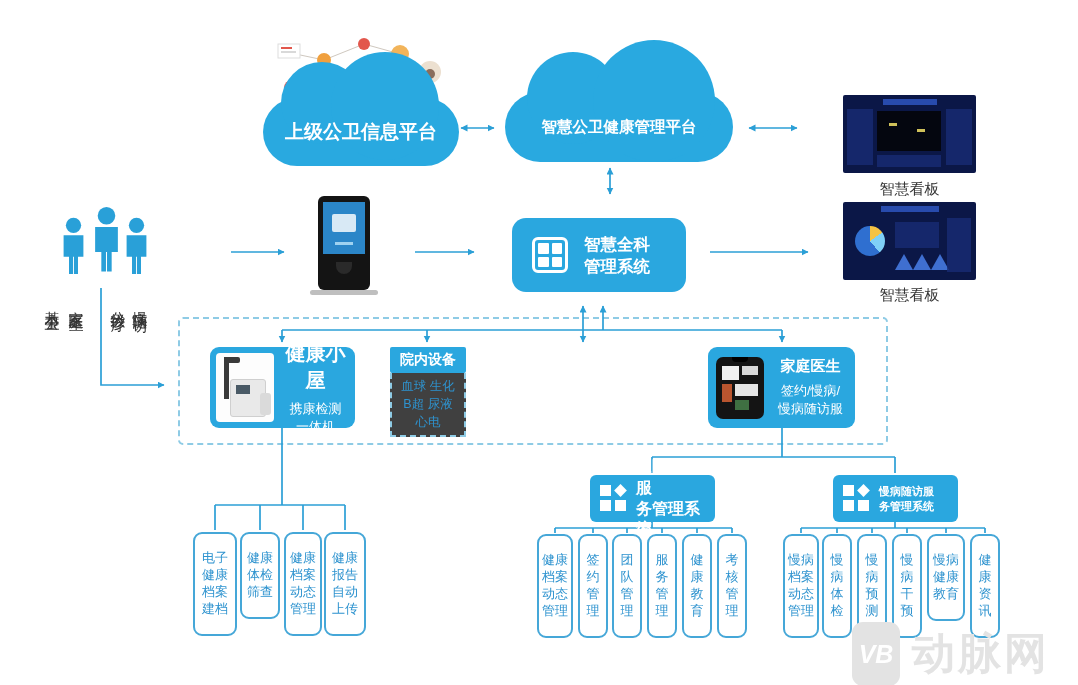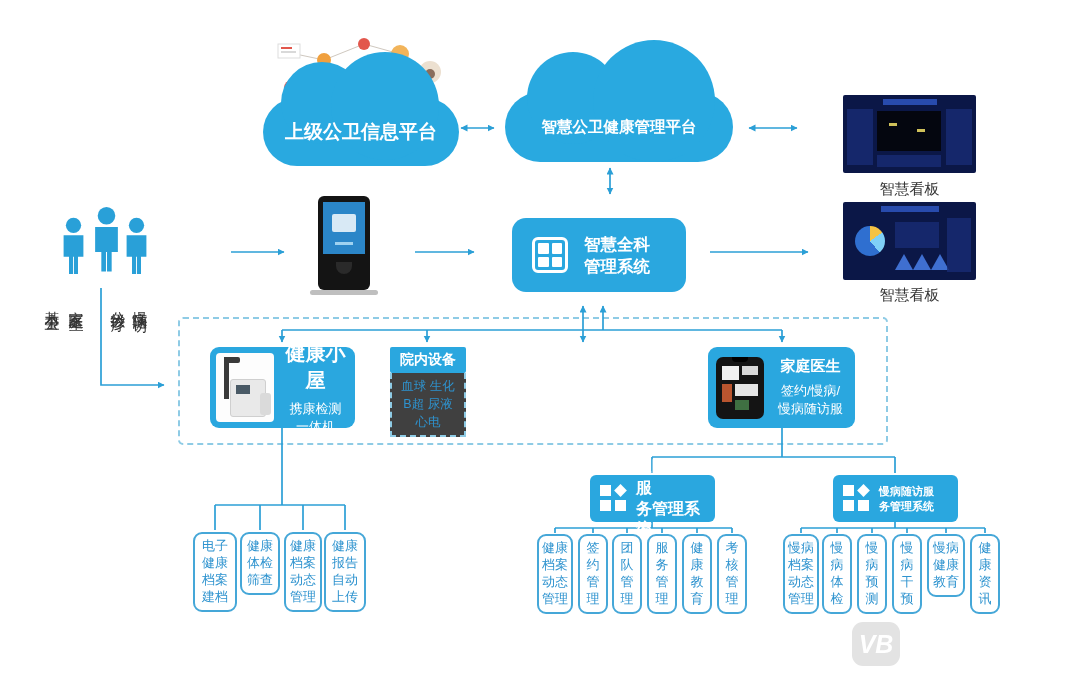--- a/index.html
+++ b/index.html
@@ -17,21 +17,21 @@
   #cloud1::after{width:108px;height:108px;top:-46px;right:20px;}
   #cloud2{left:505px;top:92px;width:228px;height:70px;}
   #cloud2::before{width:92px;height:92px;top:-40px;left:22px;}
   #cloud2::after{width:122px;height:122px;top:-52px;right:18px;}
   
   .bluebox{position:absolute;background:#2aa7df;border-radius:9px;color:#fff;z-index:2;box-sizing:border-box;}
   .btitle{font-weight:bold;}
   
   .leaf{position:absolute;z-index:2;background:#fff;border:2px solid #45a7d8;border-radius:9px;
         color:#2e93cf;font-size:13px;line-height:1.3;text-align:center;
-        padding:4px 1px;box-sizing:border-box;white-space:pre-line;}
+        padding:16px 1px;box-sizing:border-box;white-space:pre-line;}
   
   .dash{position:absolute;width:133px;height:78px;background:#0b1747;border-radius:2px;z-index:2;overflow:hidden;}
   .dash .bar{position:absolute;background:#2e55c0;opacity:.85;}
   .dash .col{position:absolute;background:#182c74;opacity:.8;}
   .dashlabel{position:absolute;z-index:2;color:#333;font-size:15px;width:133px;text-align:center;}
   .tri{position:absolute;width:0;height:0;border-left:9px solid transparent;border-right:9px solid transparent;
        border-bottom:16px solid #3f6fd0;}
   
   .gridicon{width:36px;height:36px;border:3px solid #fff;border-radius:6px;box-sizing:border-box;
             display:grid;grid-template-columns:1fr 1fr;gap:3px;padding:3px;}
@@ -312,17 +312,18 @@
 预</div>
   <div class="leaf" style="left:927px;top:534px;width:38px">慢病
 健康
 教育</div>
   <div class="leaf" style="left:970px;top:534px;width:30px">健
 康
 资
 讯</div>
 
   <div class="abs" style="left:852px;top:622px;display:flex;align-items:center;gap:12px;z-index:2">
-    <div style="width:48px;height:44px;background:#e3e3e3;border-radius:11px;display:flex;align-items:center;justify-content:center;
+    <div style="width:48px;height:64px;background:#e3e3e3;border-radius:11px;display:flex;align-items:center;justify-content:center;
                 color:#fff;font-weight:bold;font-size:25px;font-style:italic">VB</div>
+    <div class="wm" style="font-size:43px;font-weight:bold;letter-spacing:3px">动脉网</div>
   </div>
 
 </div>
 
 </body></html>

